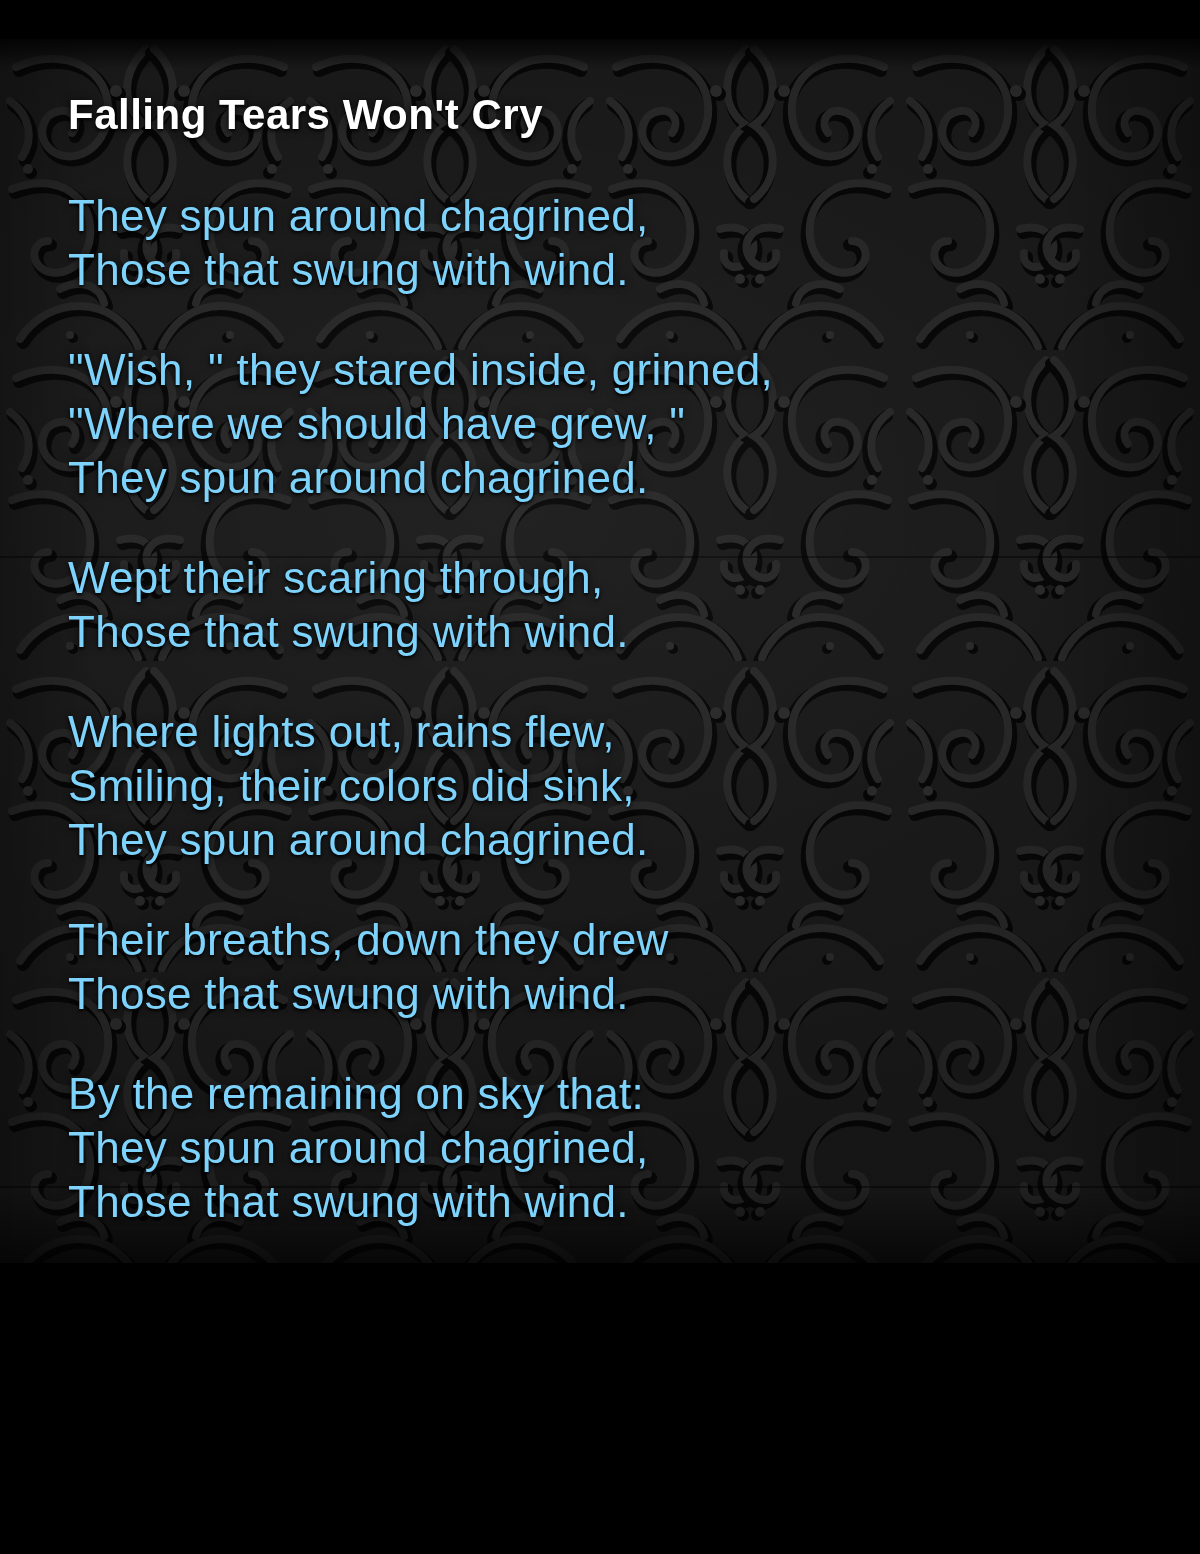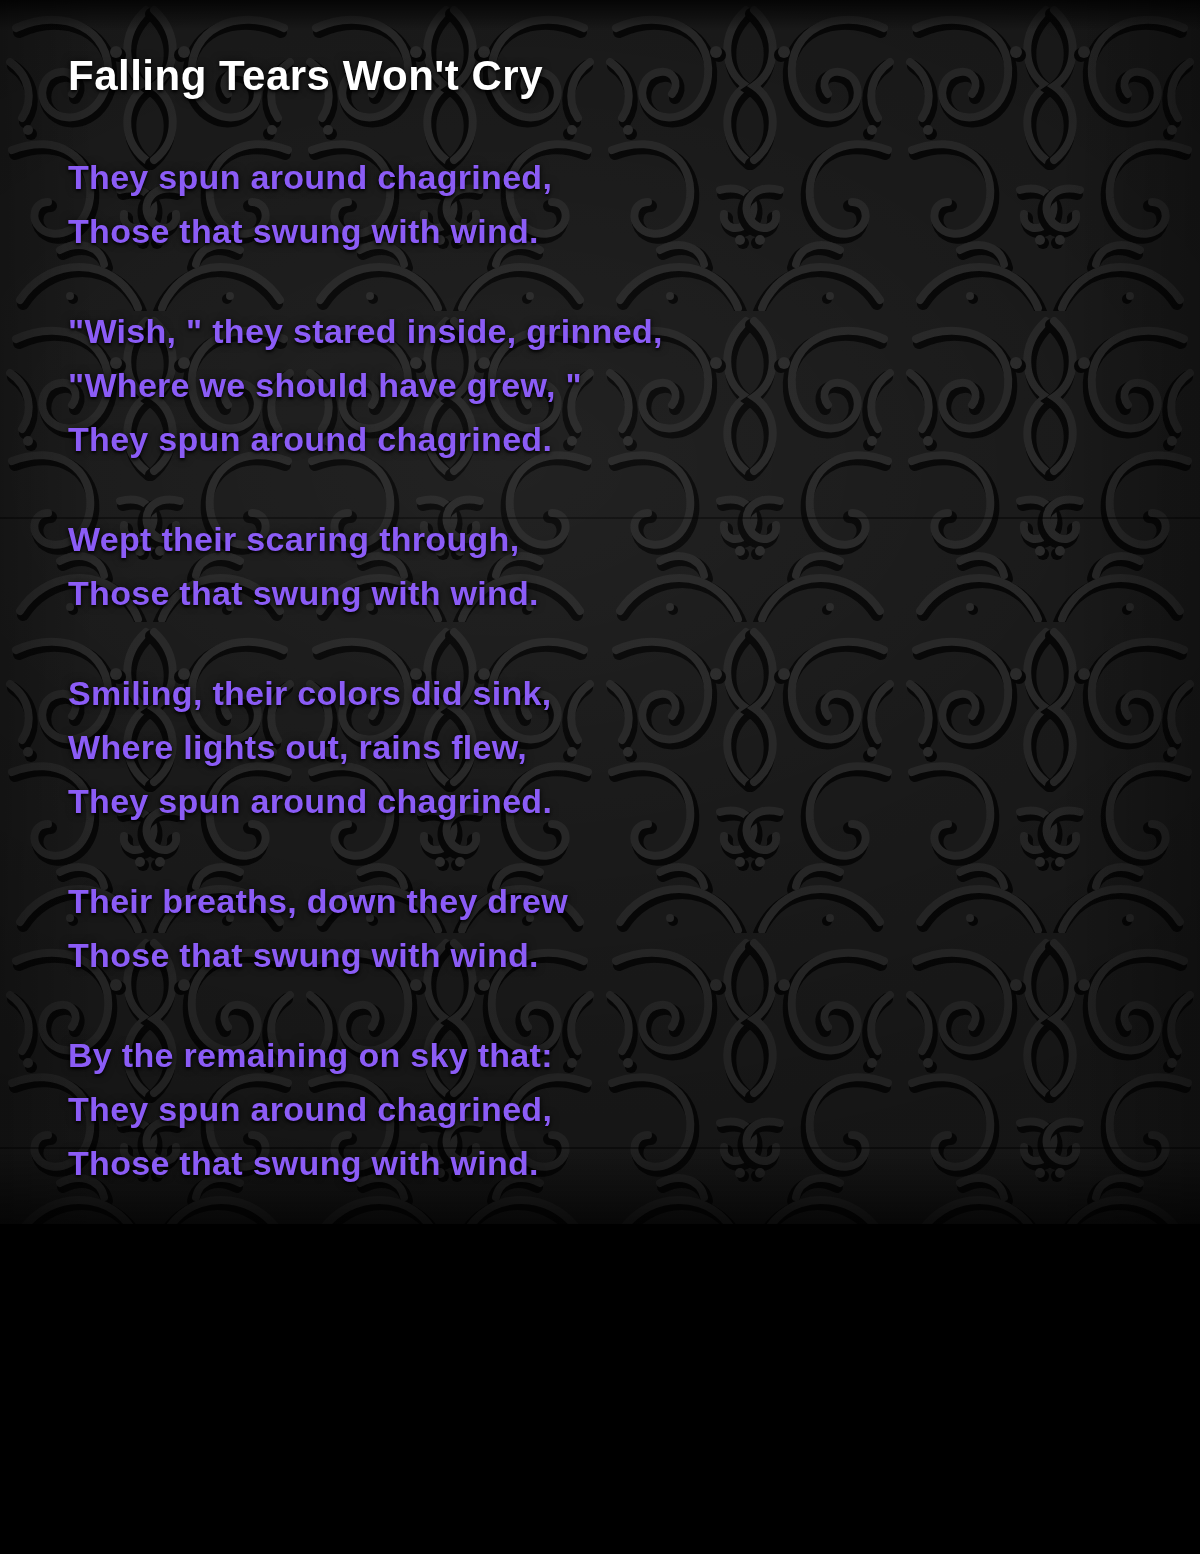--- a/index.html
+++ b/index.html
@@ -3,20 +3,21 @@
 <meta charset="utf-8">
 <style>
   html, body { margin: 0; padding: 0; background: #000; }
   .page {
     position: relative;
     width: 1200px;
     height: 1224px;
     overflow: hidden;
     background: #191919;
     font-family: "Liberation Sans", "DejaVu Sans", sans-serif;
+    margin-top: 39px;
   }
   .bg-svg {
     position: absolute;
     left: 0; top: 0;
     width: 1200px; height: 1555px;
     display: block;
   }
   
   .seam {
     position: absolute;
@@ -47,24 +48,24 @@
     font-size: 42px;
     line-height: 52px;
     font-weight: bold;
     color: #ffffff;
     letter-spacing: 0.5px;
     text-shadow: 0 2px 3px rgba(0,0,0,0.85), 0 0 8px rgba(0,0,0,0.6);
   }
   .stanza { margin: 0 0 46px 0; }
   .line {
     margin: 0;
-    font-size: 34px;
+    font-size: 44px;
     line-height: 54px;
-    font-weight: bold;
-    color: #8b5cf6;
+    font-weight: normal;
+    color: #7dd3fc;
     letter-spacing: 0.3px;
     text-shadow: 0 2px 3px rgba(0,0,0,0.85), 0 0 8px rgba(0,0,0,0.6);
     white-space: pre;
   }
   .author {
     margin: 44px 0 0 0;
     font-size: 48px;
     line-height: 54px;
     font-style: italic;
     font-weight: normal;
@@ -150,22 +151,22 @@
       <p class="line">"Where we should have grew, "</p>
       <p class="line">They spun around chagrined.</p>
     </div>
 
     <div class="stanza">
       <p class="line">Wept their scaring through,</p>
       <p class="line">Those that swung with wind.</p>
     </div>
 
     <div class="stanza">
+      <p class="line">Where lights out, rains flew,</p>
       <p class="line">Smiling, their colors did sink,</p>
-      <p class="line">Where lights out, rains flew,</p>
       <p class="line">They spun around chagrined.</p>
     </div>
 
     <div class="stanza">
       <p class="line">Their breaths, down they drew</p>
       <p class="line">Those that swung with wind.</p>
     </div>
 
     <div class="stanza">
       <p class="line">By the remaining on sky that:</p>

